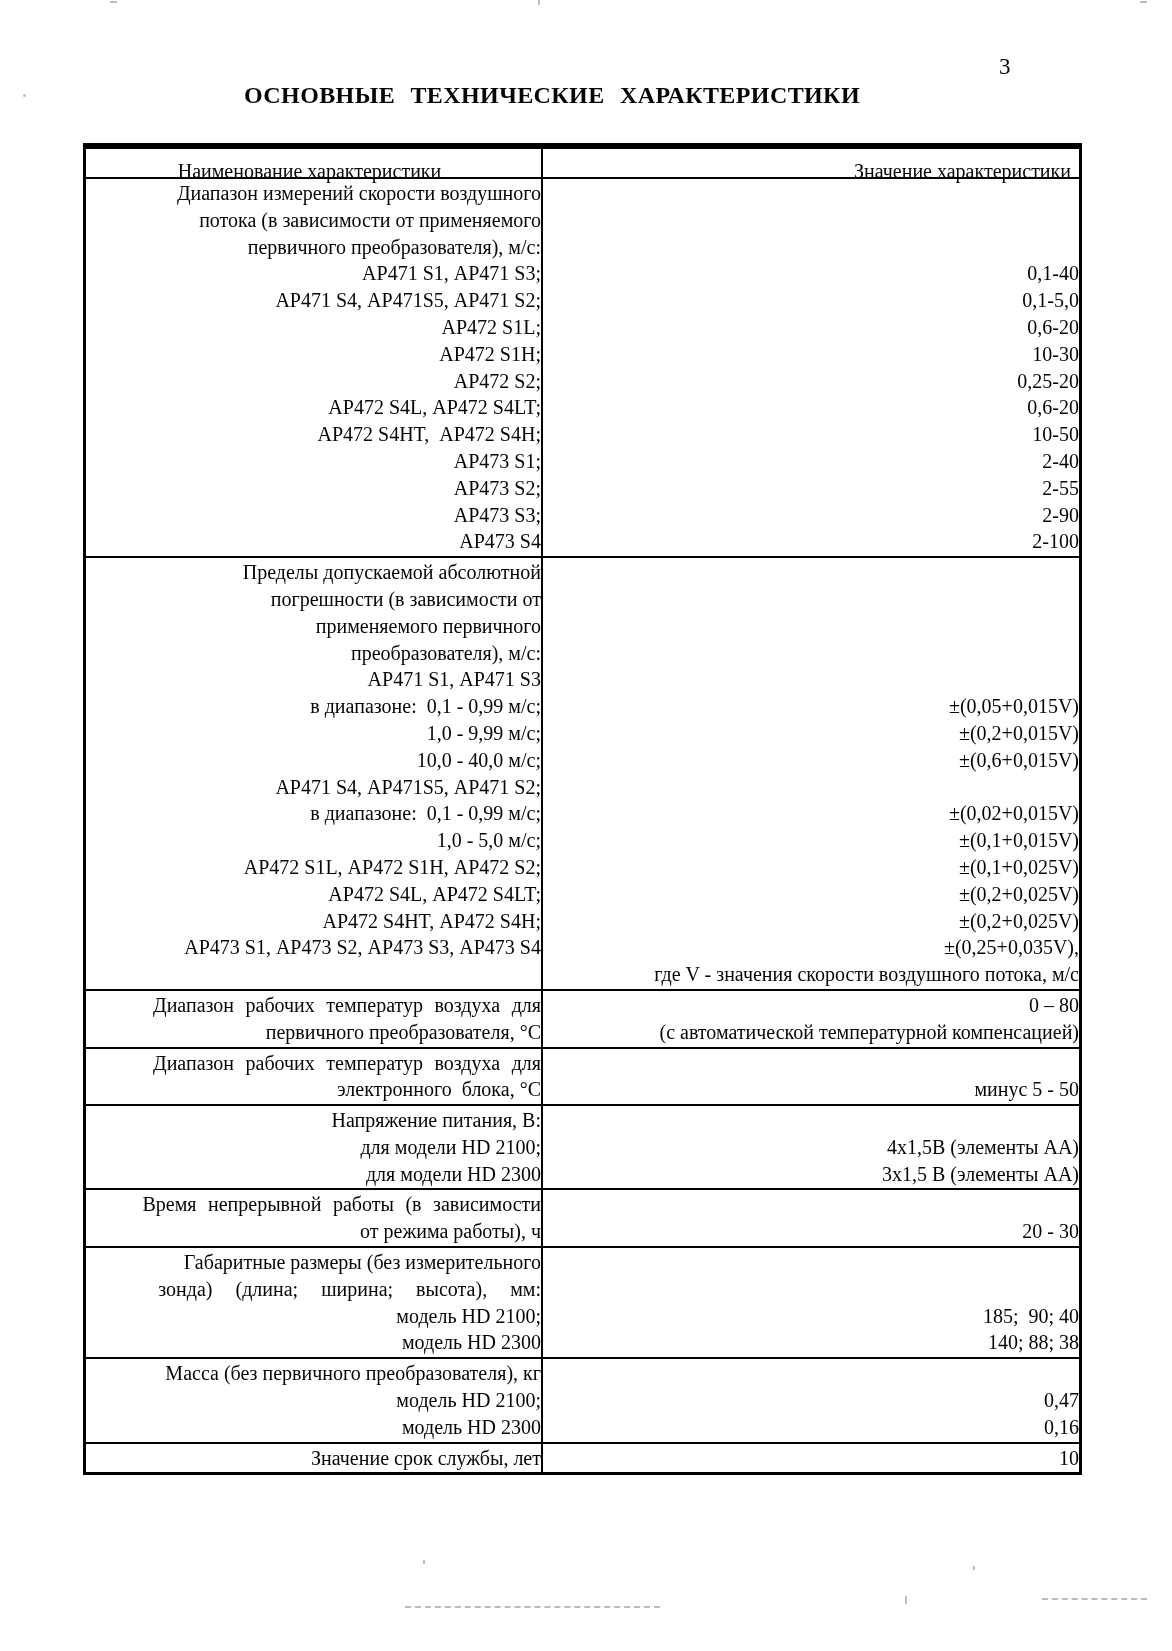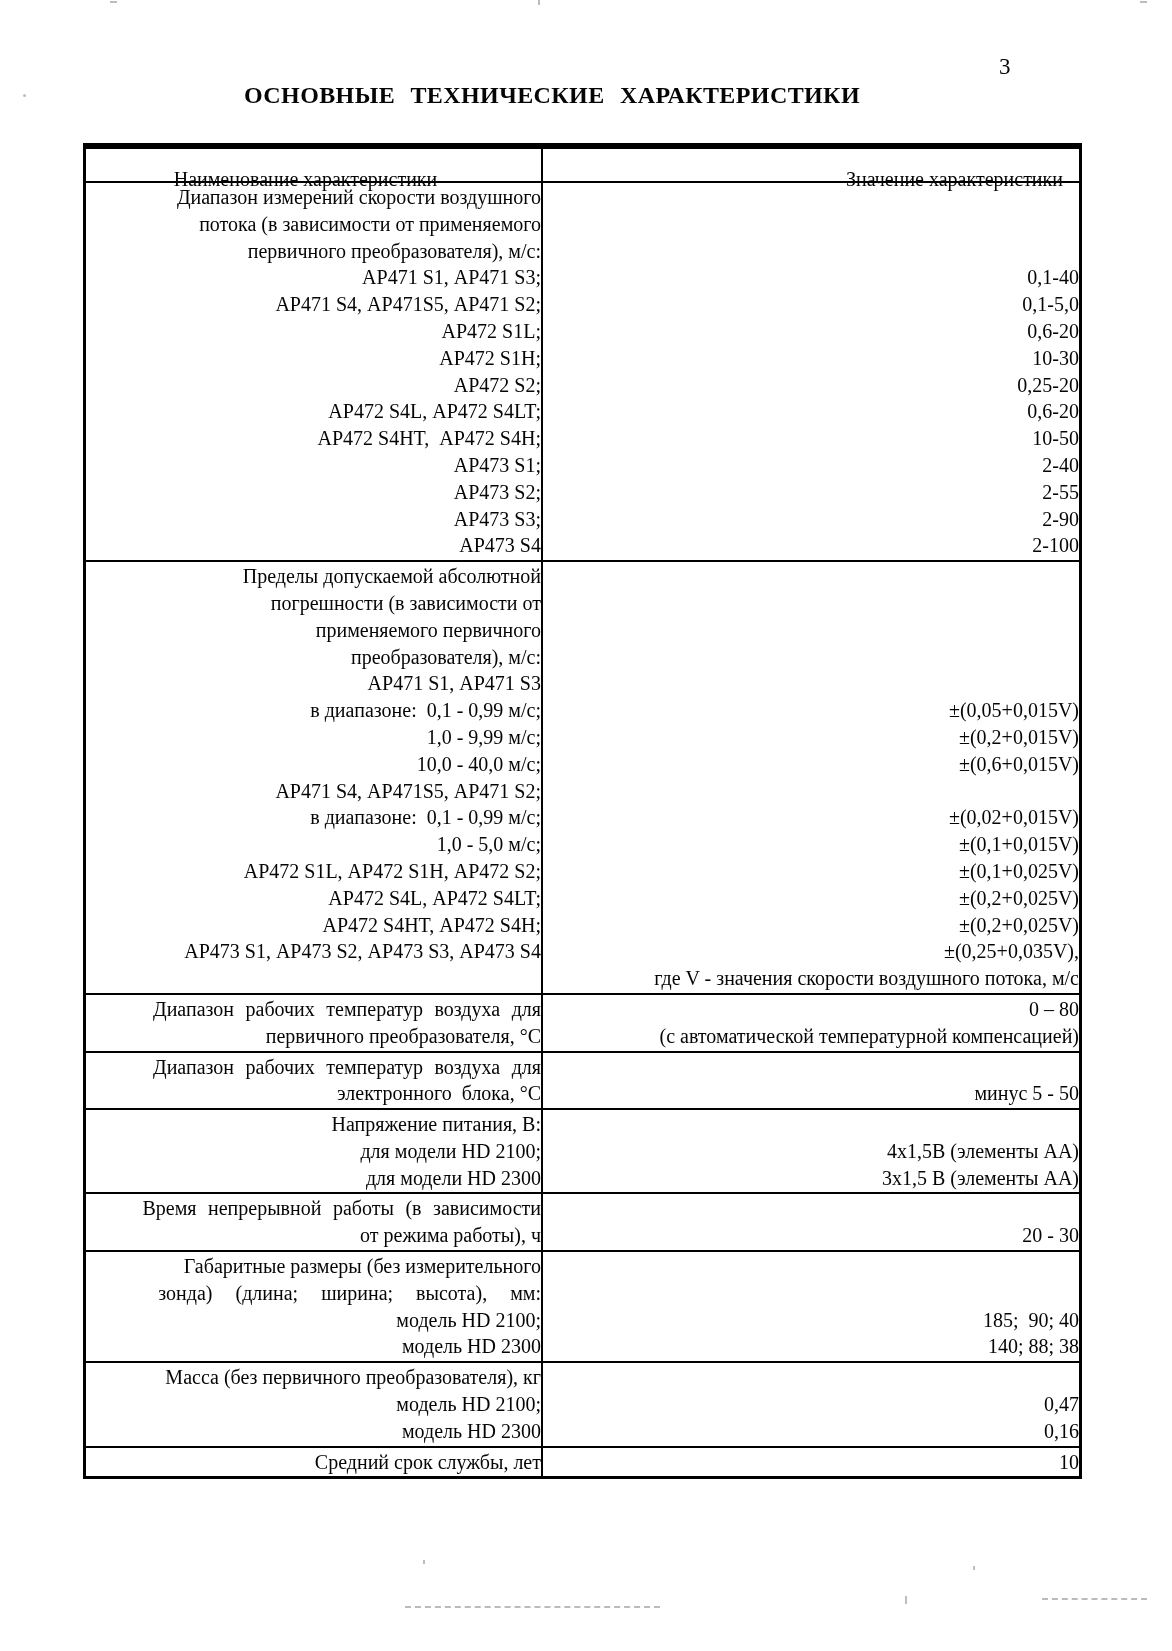--- a/index.html
+++ b/index.html
@@ -24,21 +24,21 @@
   .spec-table{
     position:absolute;left:83px;top:143px;width:999px;
     border:3px solid #000;border-top-width:4px;
     box-sizing:border-box;
   }
   .trow{display:flex;}
   #rows .trow{border-top:2px solid #000;}
   .cell{box-sizing:border-box;padding:1px 0 1px 0;}
   .cell.left{width:457px;border-right:2px solid #000;padding-left:10px;}
   .cell.right{flex:1;text-align:right;}
-  .hrow .cell{padding:16px;}
+  .hrow .cell{padding:8px;}
   .hcell{height:28px;line-height:28px;text-align:center;font-size:20px;}
   .hrow .cell.left{padding-left:0;}
   .line{
     height:26.8px;line-height:26.8px;
     font-size:20px;white-space:pre;
   }
   .cell.left .line{text-align:right;}
   .ind1{padding-left:8px;}
   .ind2{padding-left:140px;}
   .spread{word-spacing:6.5px;}
@@ -195,21 +195,21 @@
             <div class="line">модель HD 2300</div>
           </div>
           <div class="cell right">
             <div class="line"></div>
             <div class="line">0,47</div>
             <div class="line">0,16</div>
           </div>
         </div>
         <div class="trow">
           <div class="cell left">
-            <div class="line">Средний срок службы, лет</div>
+            <div class="line">Значение срок службы, лет</div>
           </div>
           <div class="cell right">
             <div class="line">10</div>
           </div>
         </div>
       </div>
   </div>
 
   <div class="artifact" style="left:110px;top:1px;width:7px;height:2px;"></div>
   <div class="artifact" style="left:538px;top:0;width:2px;height:5px;"></div>

